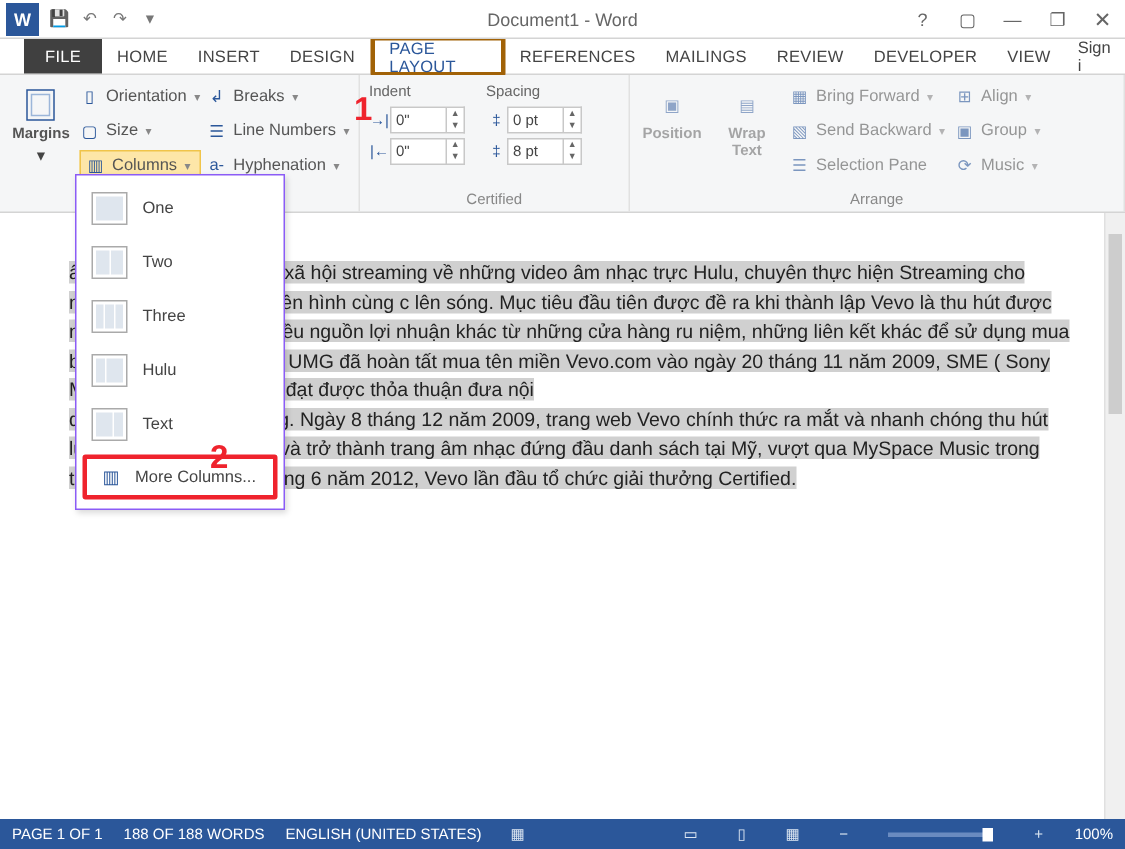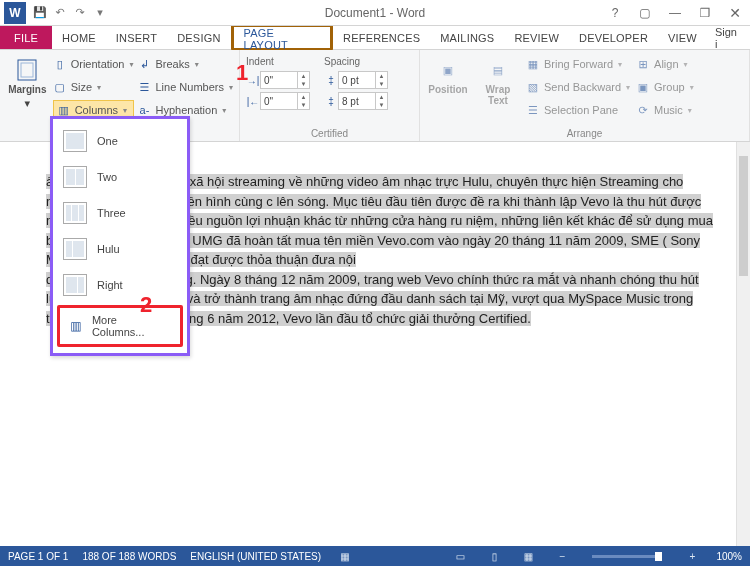--- a/index.html
+++ b/index.html
@@ -10,21 +10,21 @@
 .titlebar .word-icon { width: 22px; height: 22px; background: #2b579a; color: #fff; display: flex; align-items: center; justify-content: center; font-weight: bold; font-size: 12px; margin: 0 4px; }
 .qat-btn { width: 20px; height: 20px; display: flex; align-items: center; justify-content: center; color: #777; cursor: pointer; }
 .titlebar .title { position: absolute; left: 50%; transform: translateX(-50%); font-size: 12px; color: #666; }
 .titlebar .win-controls { margin-left: auto; display: flex; }
 .win-btn { width: 30px; height: 22px; display: flex; align-items: center; justify-content: center; color: #666; font-size: 12px; cursor: pointer; }
 .win-btn.close { font-size: 14px; }
 
 
 .tabs { height: 24px; background: #fff; display: flex; align-items: stretch; border-bottom: 1px solid #d4d4d4; font-size: 11px; }
 .tab { padding: 0 10px; display: flex; align-items: center; color: #444; text-transform: uppercase; letter-spacing: 0.2px; cursor: pointer; }
-.tab.file { background: #be185d; color: #fff; padding: 0 14px; }
+.tab.file { background: #404040; color: #fff; padding: 0 14px; margin-left: 16px; }
 .tab.active { color: #2b579a; }
 .tab-highlight { border: 3px solid #a16207; border-radius: 2px; margin: -2px 0; }
 .tabs .spacer { flex: 1; }
 .signin { padding: 0 8px; display: flex; align-items: center; font-size: 11px; color: #444; }
 
 
 .ribbon { height: 92px; background: #f5f6f7; border-bottom: 1px solid #d4d4d4; display: flex; position: relative; }
 .group { border-right: 1px solid #e1e1e1; padding: 4px 6px 2px 6px; display: flex; flex-direction: column; position: relative; }
 .group .glabel { position: absolute; bottom: 2px; left: 0; right: 0; text-align: center; font-size: 10px; color: #888; }
 .group .rows { display: flex; flex-direction: column; gap: 3px; }
@@ -38,21 +38,21 @@
 .indent-spacing { display: flex; gap: 14px; padding-top: 2px; }
 .indent-spacing .col { display: flex; flex-direction: column; gap: 3px; }
 .indent-spacing .hdr { font-size: 10px; color: #666; margin-bottom: 1px; }
 .spin { display: flex; align-items: center; height: 18px; }
 .spin .sico { width: 14px; height: 14px; color: #2b579a; font-size: 10px; display: flex; align-items: center; justify-content: center; }
 .spin .box { width: 38px; height: 18px; border: 1px solid #c8c8c8; background: #fff; font-size: 10px; display: flex; align-items: center; padding: 0 3px; }
 .spin .arrows { width: 12px; height: 18px; border: 1px solid #c8c8c8; border-left: none; background: #fff; display: flex; flex-direction: column; }
 .spin .arrows span { flex: 1; font-size: 6px; color: #666; display: flex; align-items: center; justify-content: center; }
 
 
-.col-dropdown { position: absolute; top: 116px; left: 50px; width: 140px; background: #fff; border: 3px solid #8b5cf6; box-shadow: 1px 2px 4px rgba(0,0,0,0.15); z-index: 20; padding: 4px 0; }
+.col-dropdown { position: absolute; top: 116px; left: 50px; width: 140px; background: #fff; border: 1px solid #8b5cf6; box-shadow: 1px 2px 4px rgba(0,0,0,0.15); z-index: 20; padding: 4px 0; }
 .col-item { display: flex; align-items: center; gap: 10px; padding: 7px 10px; cursor: pointer; font-size: 11px; color: #444; }
 .col-item .col-ico { width: 24px; height: 22px; border: 1px solid #aaa; display: flex; gap: 1px; padding: 2px; background: #fff; }
 .col-item .col-ico span { background: #dfe6ee; flex: 1; }
 .col-more { display: flex; align-items: center; gap: 8px; padding: 6px 8px; font-size: 11px; color: #444; cursor: pointer; }
 .col-more .mico { width: 16px; height: 12px; color: #2b579a; font-size: 12px; display: flex; align-items: center; justify-content: center; }
 .more-box { border: 3px solid #ef232d; border-radius: 2px; margin: 2px 4px 2px 4px; padding: 0; }
 
 
 .anno { position: absolute; color: #ef232d; font-weight: bold; font-size: 22px; font-family: "Segoe UI", sans-serif; z-index: 30; pointer-events: none; }
 
@@ -279,21 +279,21 @@
         <span style="flex:0 0 6px"></span>
         <span></span>
       </div>
       <span>Hulu</span>
     </div>
   <div class="col-item">
       <div class="col-ico">
         <span></span>
         <span style="flex:0 0 6px"></span>
       </div>
-      <span>Right</span>
+      <span>Text</span>
     </div>
   <div class="more-box">
     <div class="col-more">
         <span class="mico">▥</span>
         <span>More Columns...</span>
       </div>
   </div>
 </div>
 
 <div class="anno" style="top:60px; left:236px;">1</div>

